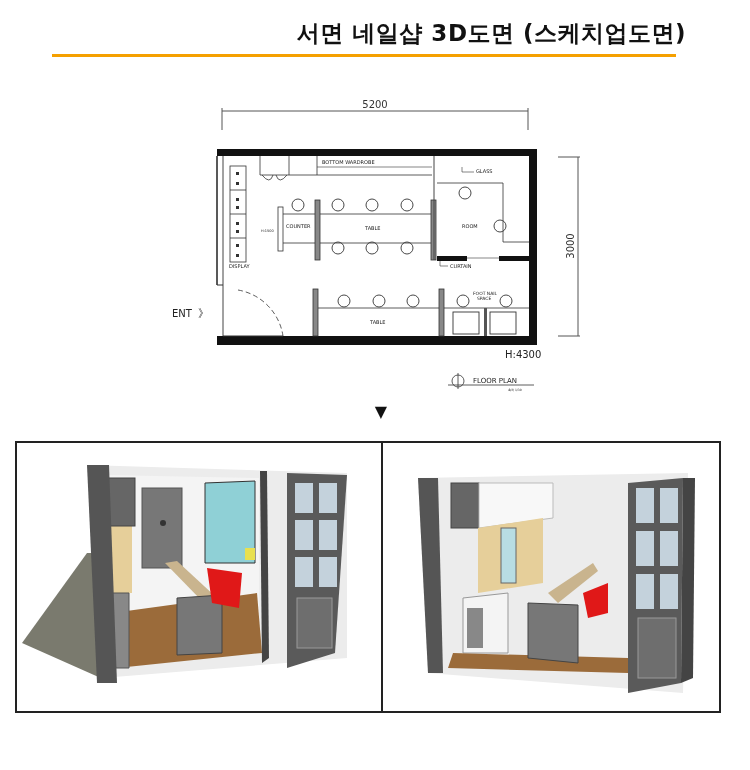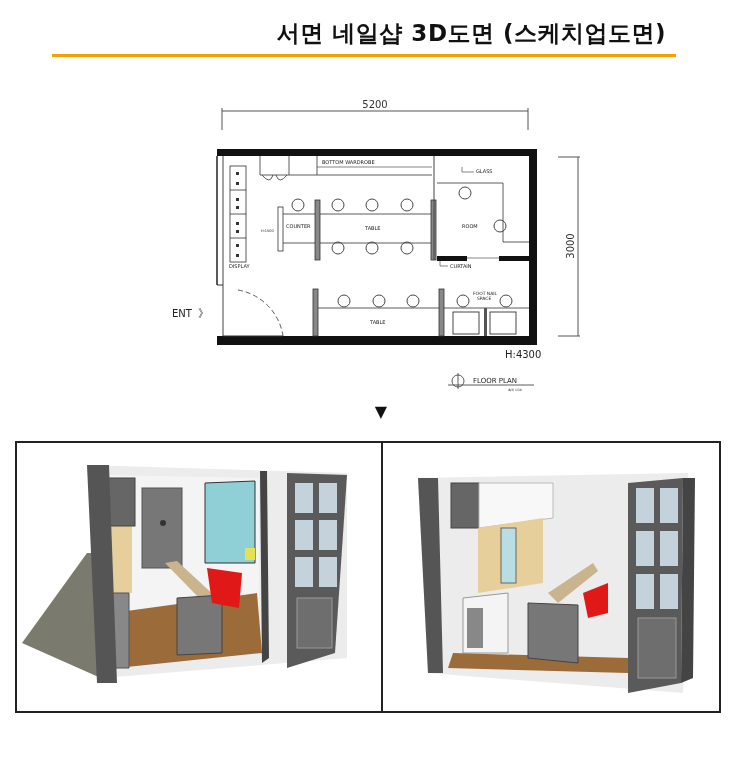--- a/index.html
+++ b/index.html
@@ -1,17 +1,17 @@
 <!DOCTYPE html>
 <html><head>
 <meta charset="utf-8">
 <style>
   html,body{margin:0;padding:0;background:#fff;}
   body{width:750px;height:770px;position:relative;overflow:hidden;font-family:"DejaVu Sans","Liberation Sans",sans-serif;}
-  .title{position:absolute;right:84px;top:18px;font-size:23px;font-weight:bold;color:#111;letter-spacing:0.5px;white-space:nowrap;}
+  .title{position:absolute;right:64px;top:18px;font-size:23px;font-weight:bold;color:#111;letter-spacing:0.5px;white-space:nowrap;}
   .title-rule{position:absolute;left:52px;top:54px;width:624px;height:3px;background:#f5a000;}
   svg{position:absolute;left:0;top:0;}
   .pnl{position:absolute;border:2px solid #222;background:#fff;}
 </style>
 </head>
 <body>
 
 <div class="title">서면 네일샵 3D도면 (스케치업도면)</div>
 <div class="title-rule"></div>
 

